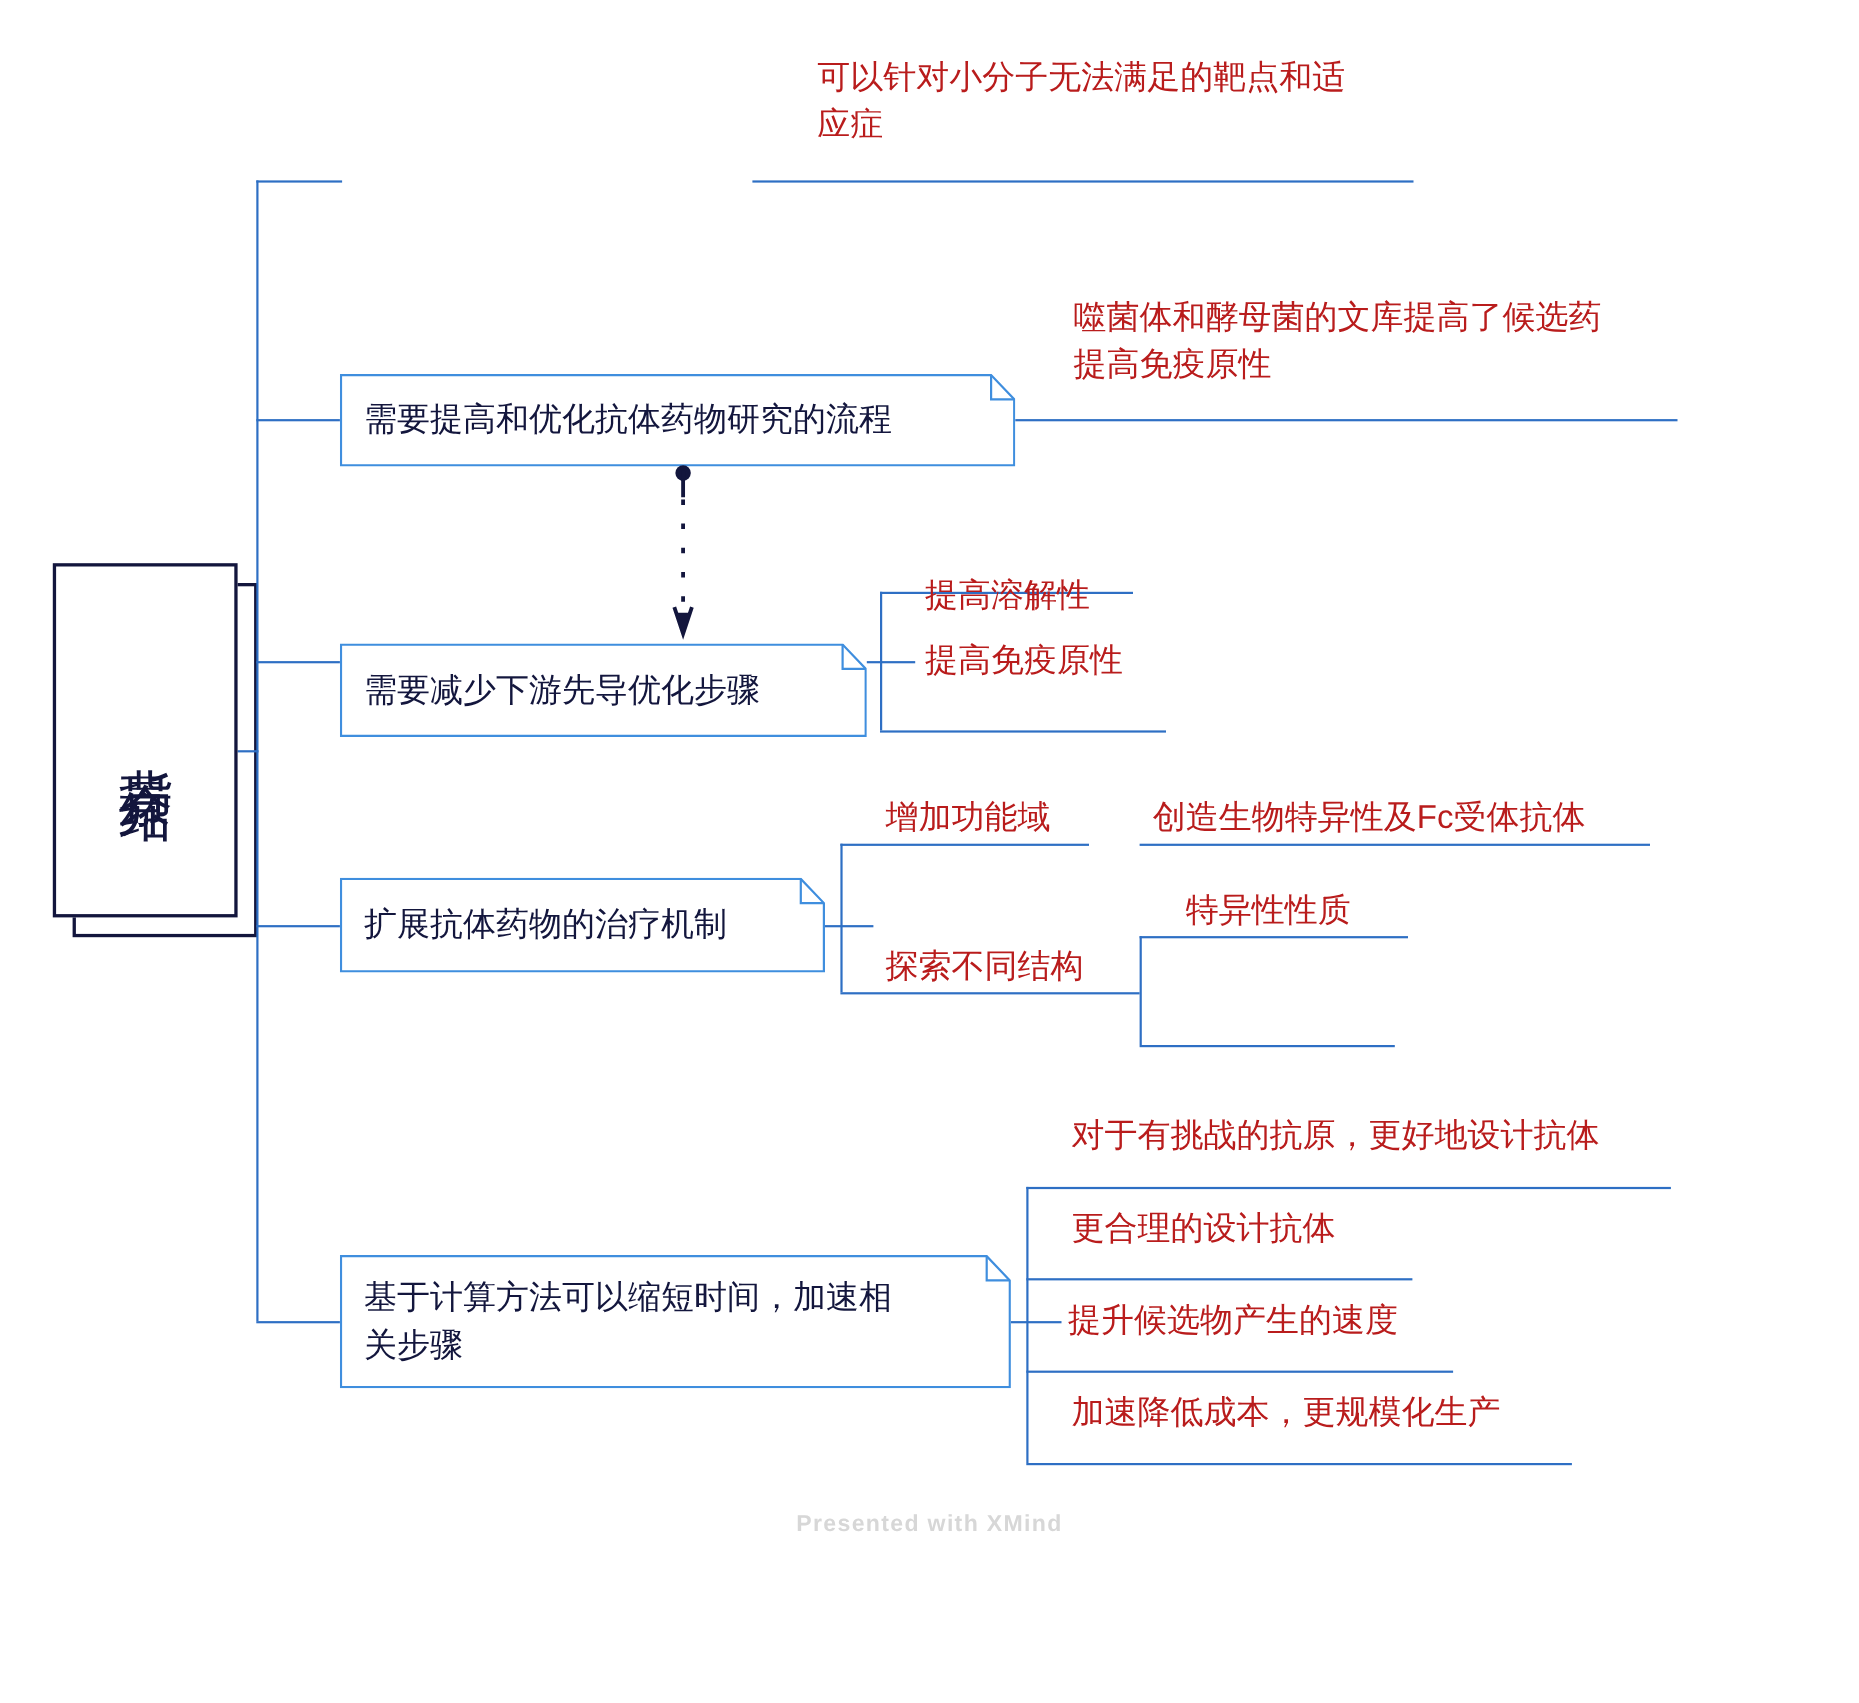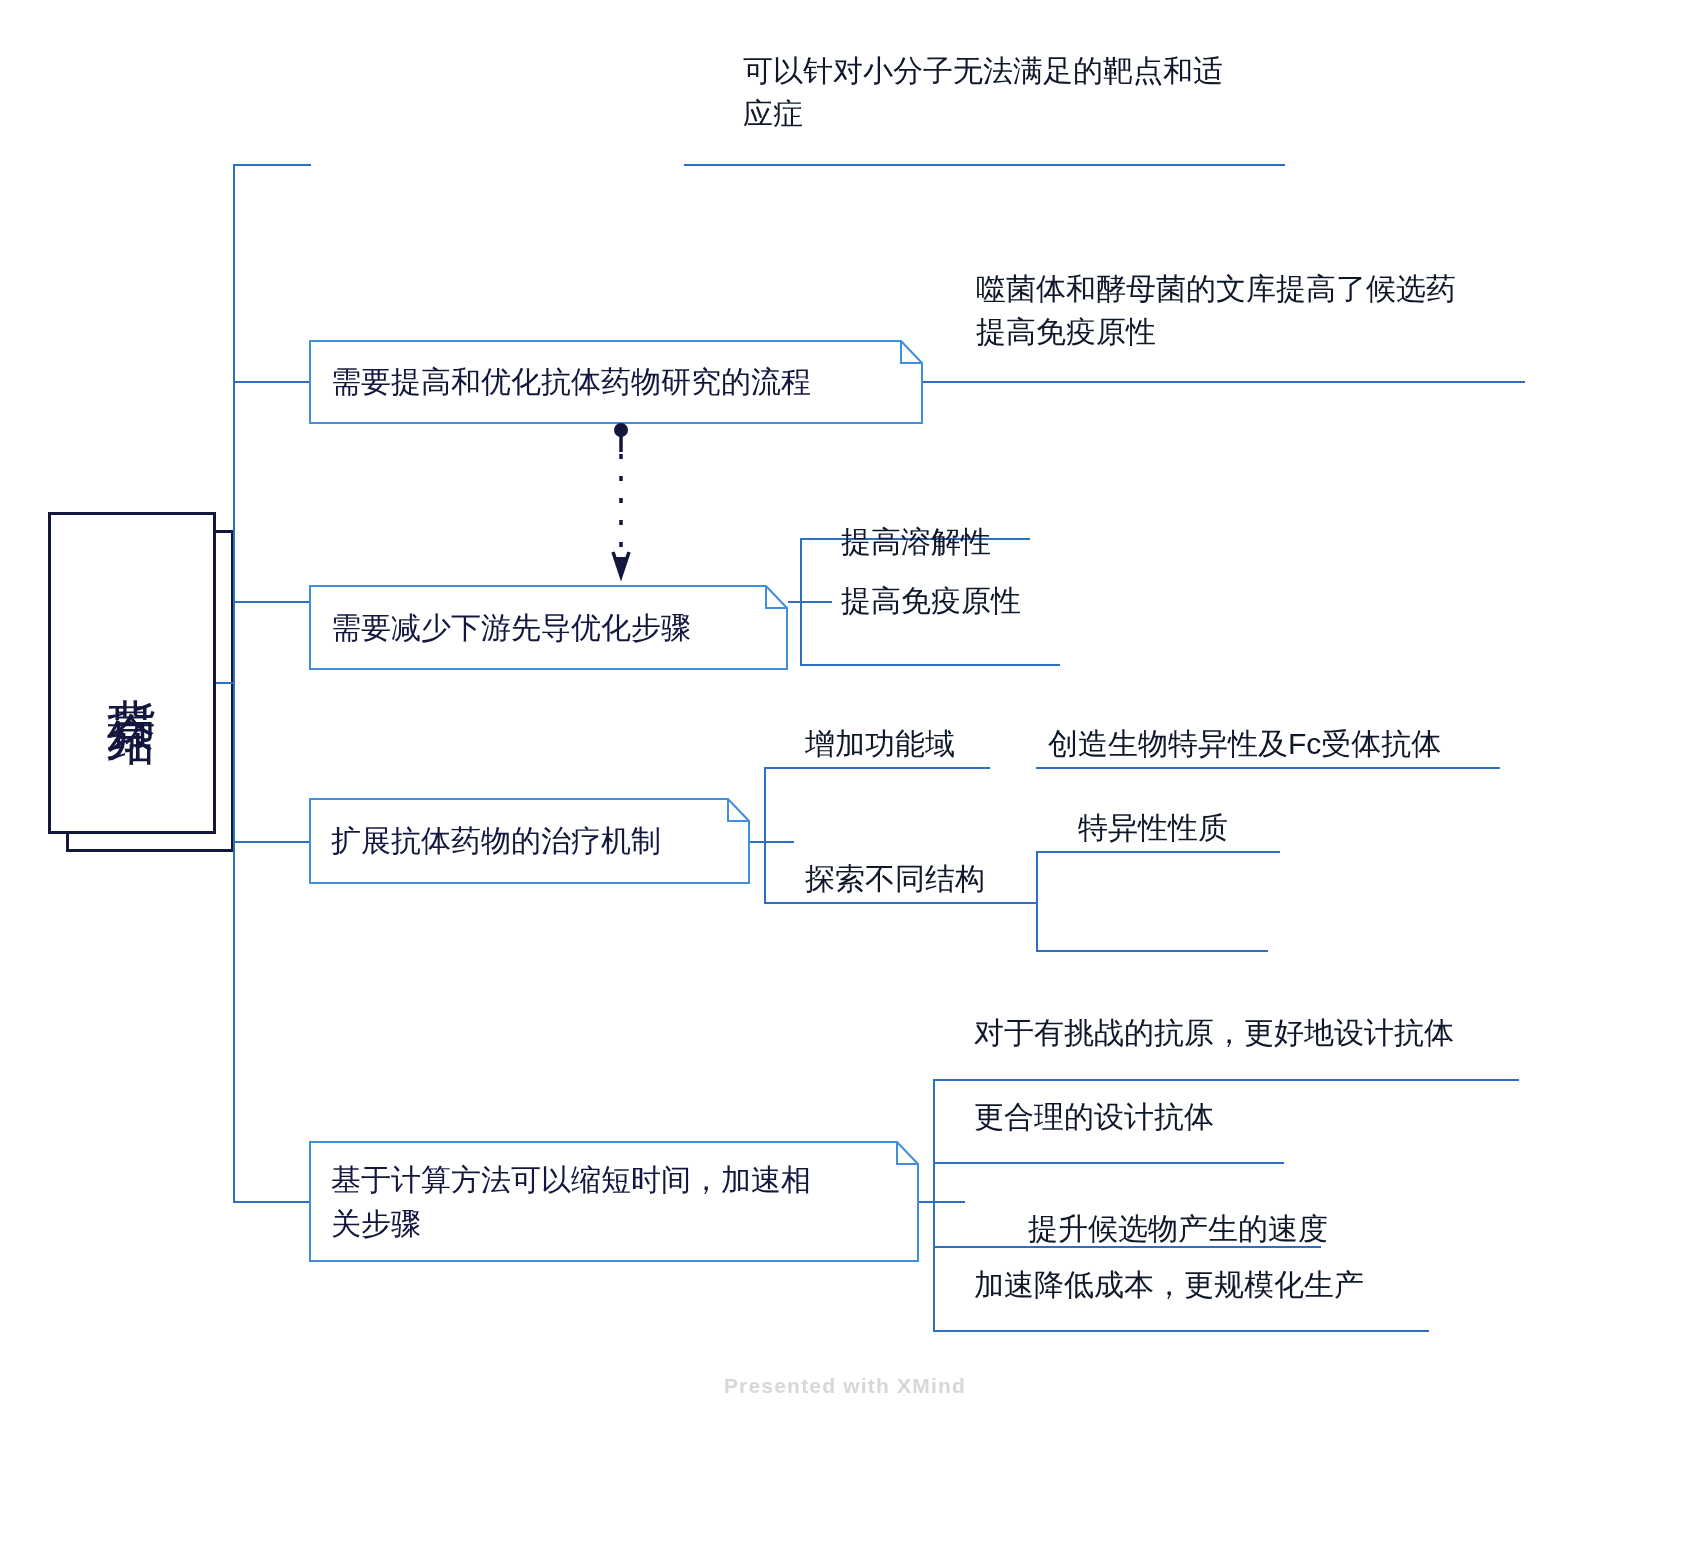--- a/index.html
+++ b/index.html
@@ -74,21 +74,21 @@
 
   
   .lnode{
     position:absolute;
     box-sizing:border-box;
     z-index:3;
   }
   .lnode .l-label{
     font-size:30px;
     line-height:1.42;
-    color:#0f172a;
+    color:#b91c1c;
     padding:0 6px 6px 8px;
     white-space:pre-line;
     display:block;
   }
   .h-line{position:absolute;height:0;border-top:2px solid #2e6fc4;z-index:1;}
   .v-line{position:absolute;width:0;border-left:2px solid #2e6fc4;z-index:1;}
 
   
   .rel-arrow{position:absolute;z-index:4;}
 
@@ -221,21 +221,21 @@
     <span class="n1-label">基于计算方法可以缩短时间，加速相
 关步骤</span>
   </div>
 
   <div class="lnode" style="left:966px; top:1012px; width:570px;">
     <span class="l-label">对于有挑战的抗原，更好地设计抗体</span>
   </div>
   <div class="lnode" style="left:966px; top:1096px; width:340px;">
     <span class="l-label">更合理的设计抗体</span>
   </div>
-  <div class="lnode" style="left:1020px; top:1180px; width:380px;margin-top:28px;">
+  <div class="lnode" style="left:963px; top:1180px; width:380px;">
     <span class="l-label">提升候选物产生的速度</span>
   </div>
   <div class="lnode" style="left:966px; top:1264px; width:480px;">
     <span class="l-label">加速降低成本，更规模化生产</span>
   </div>
 
   <svg class="rel-arrow" style="left:600px; top:420px; width:48px; height:170px;" viewBox="0 0 48 170">
     <circle cx="21" cy="10" r="7" fill="#13163d"></circle>
     <path d="M21,12 L21,150" stroke="#13163d" stroke-width="3.5" fill="none" stroke-dasharray="5 17"></path>
     <path d="M21,8 L21,32" stroke="#13163d" stroke-width="3.5" fill="none"></path>

